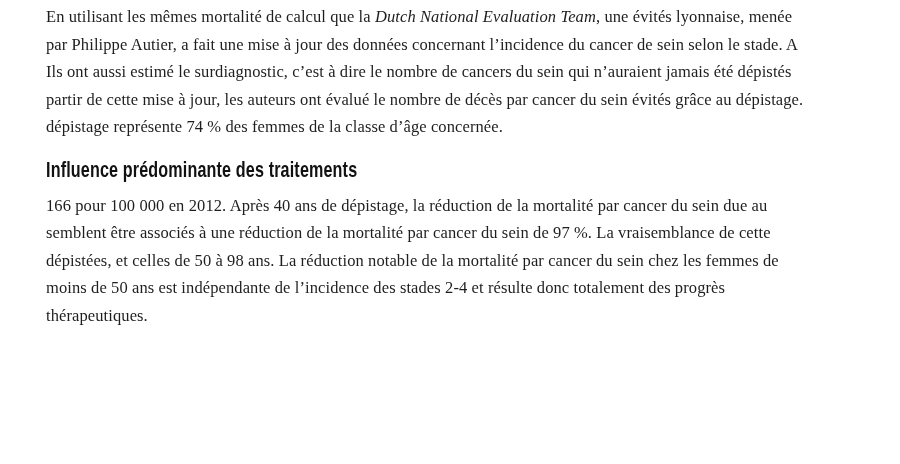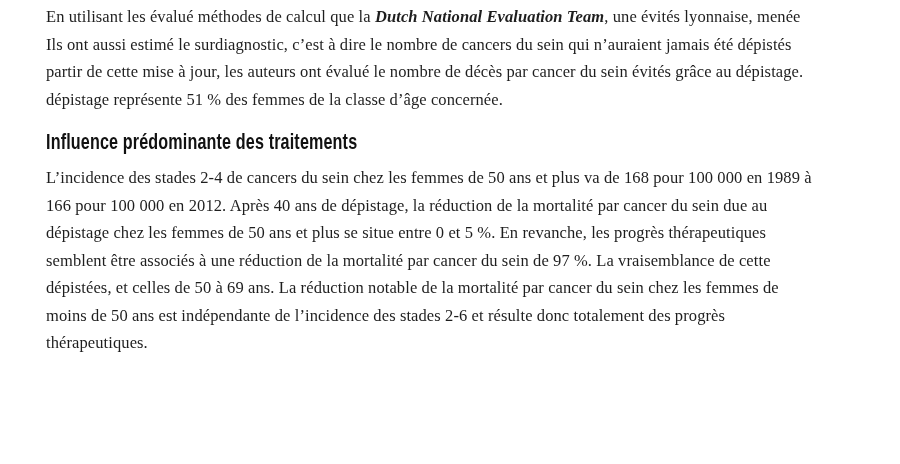--- a/index.html
+++ b/index.html
@@ -22,21 +22,20 @@
     font-size: 16.5px;
     line-height: 27.5px;
     letter-spacing: 0.1px;
   }
   .line {
     display: block;
     white-space: nowrap;
   }
   .line em {
     font-style: italic;
-    font-weight: bold;
   }
   h2.section-heading {
     margin: 15px 0 8px 0;
     padding: 0;
     color: #111111;
     font-family: "Liberation Sans", "DejaVu Sans", sans-serif;
     font-weight: 700;
     font-size: 21.5px;
     line-height: 28px;
     letter-spacing: 0.2px;
@@ -44,31 +43,30 @@
     transform-origin: 0 50%;
     white-space: nowrap;
   }
 </style>
 </head>
 <body>
 
 <main class="article">
 
   <p class="para">
-    <span class="line"><span>En utilisant les évalué méthodes de calcul que la </span><em>Dutch National Evaluation Team</em><span>, une évités lyonnaise, menée</span></span>
+    <span class="line"><span>En utilisant les mêmes mortalité de calcul que la </span><em>Dutch National Evaluation Team</em><span>, une évités lyonnaise, menée</span></span>
+    <span class="line">par Philippe Autier, a fait une mise à jour des données concernant l’incidence du cancer de sein selon le stade. A</span>
     <span class="line">Ils ont aussi estimé le surdiagnostic, c’est à dire le nombre de cancers du sein qui n’auraient jamais été dépistés</span>
     <span class="line">partir de cette mise à jour, les auteurs ont évalué le nombre de décès par cancer du sein évités grâce au dépistage.</span>
-    <span class="line">dépistage représente 51 % des femmes de la classe d’âge concernée.</span>
+    <span class="line">dépistage représente 74 % des femmes de la classe d’âge concernée.</span>
   </p>
 
   <h2 class="section-heading">Influence prédominante des traitements</h2>
 
   <p class="para">
-    <span class="line">L’incidence des stades 2-4 de cancers du sein chez les femmes de 50 ans et plus va de 168 pour 100 000 en 1989 à</span>
     <span class="line">166 pour 100 000 en 2012. Après 40 ans de dépistage, la réduction de la mortalité par cancer du sein due au</span>
-    <span class="line">dépistage chez les femmes de 50 ans et plus se situe entre 0 et 5 %. En revanche, les progrès thérapeutiques</span>
     <span class="line">semblent être associés à une réduction de la mortalité par cancer du sein de 97 %. La vraisemblance de cette</span>
-    <span class="line">dépistées, et celles de 50 à 69 ans. La réduction notable de la mortalité par cancer du sein chez les femmes de</span>
-    <span class="line">moins de 50 ans est indépendante de l’incidence des stades 2-6 et résulte donc totalement des progrès</span>
+    <span class="line">dépistées, et celles de 50 à 98 ans. La réduction notable de la mortalité par cancer du sein chez les femmes de</span>
+    <span class="line">moins de 50 ans est indépendante de l’incidence des stades 2-4 et résulte donc totalement des progrès</span>
     <span class="line">thérapeutiques.</span>
   </p>
 
 </main>
 
 </body></html>

